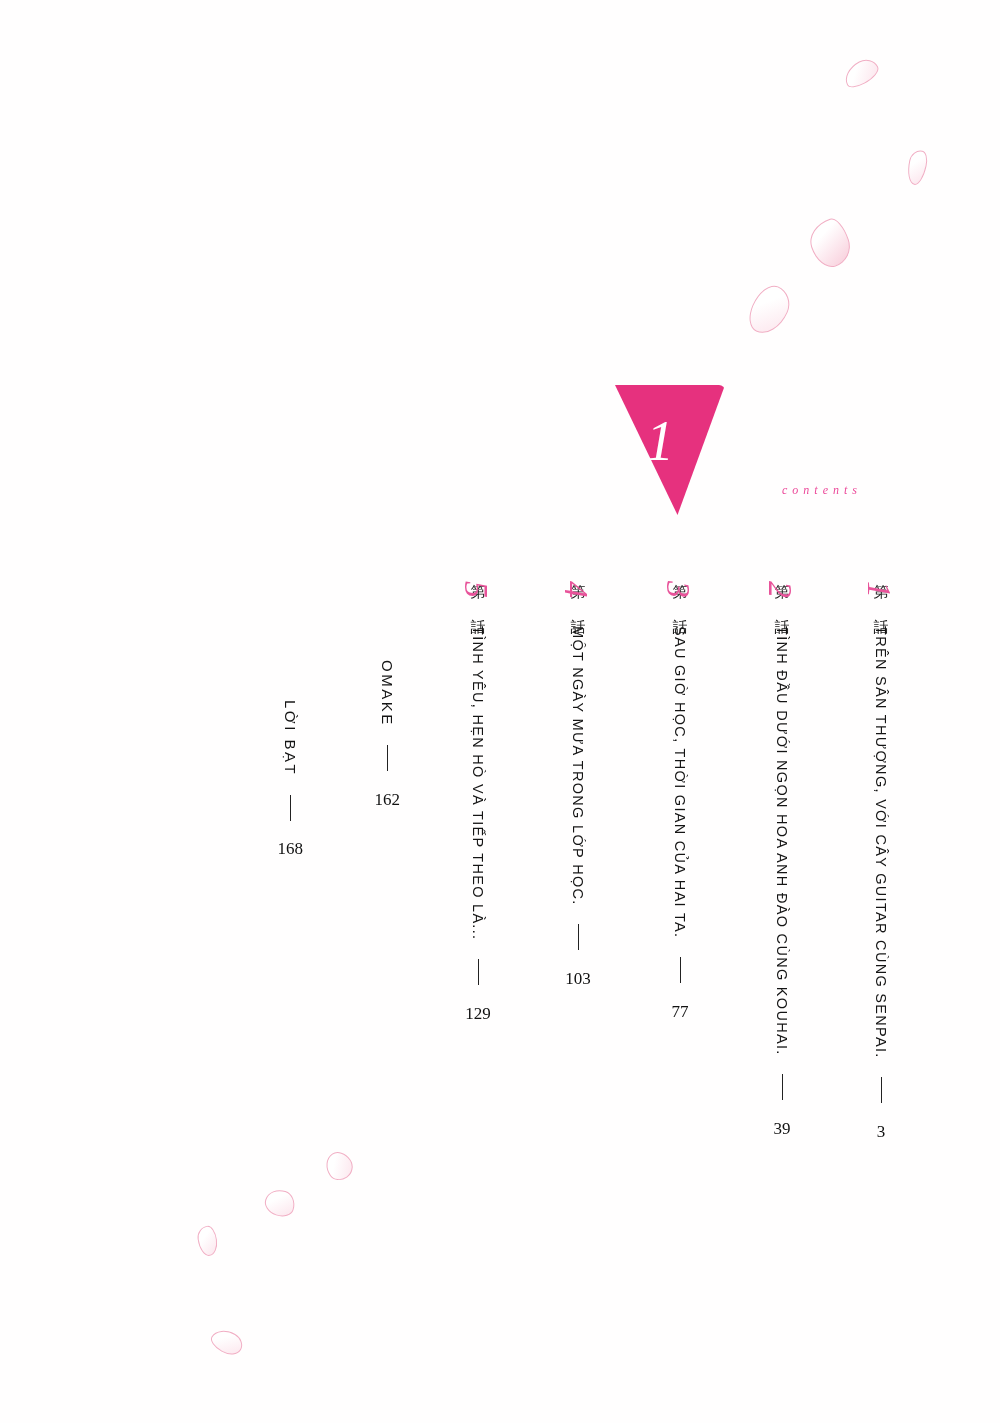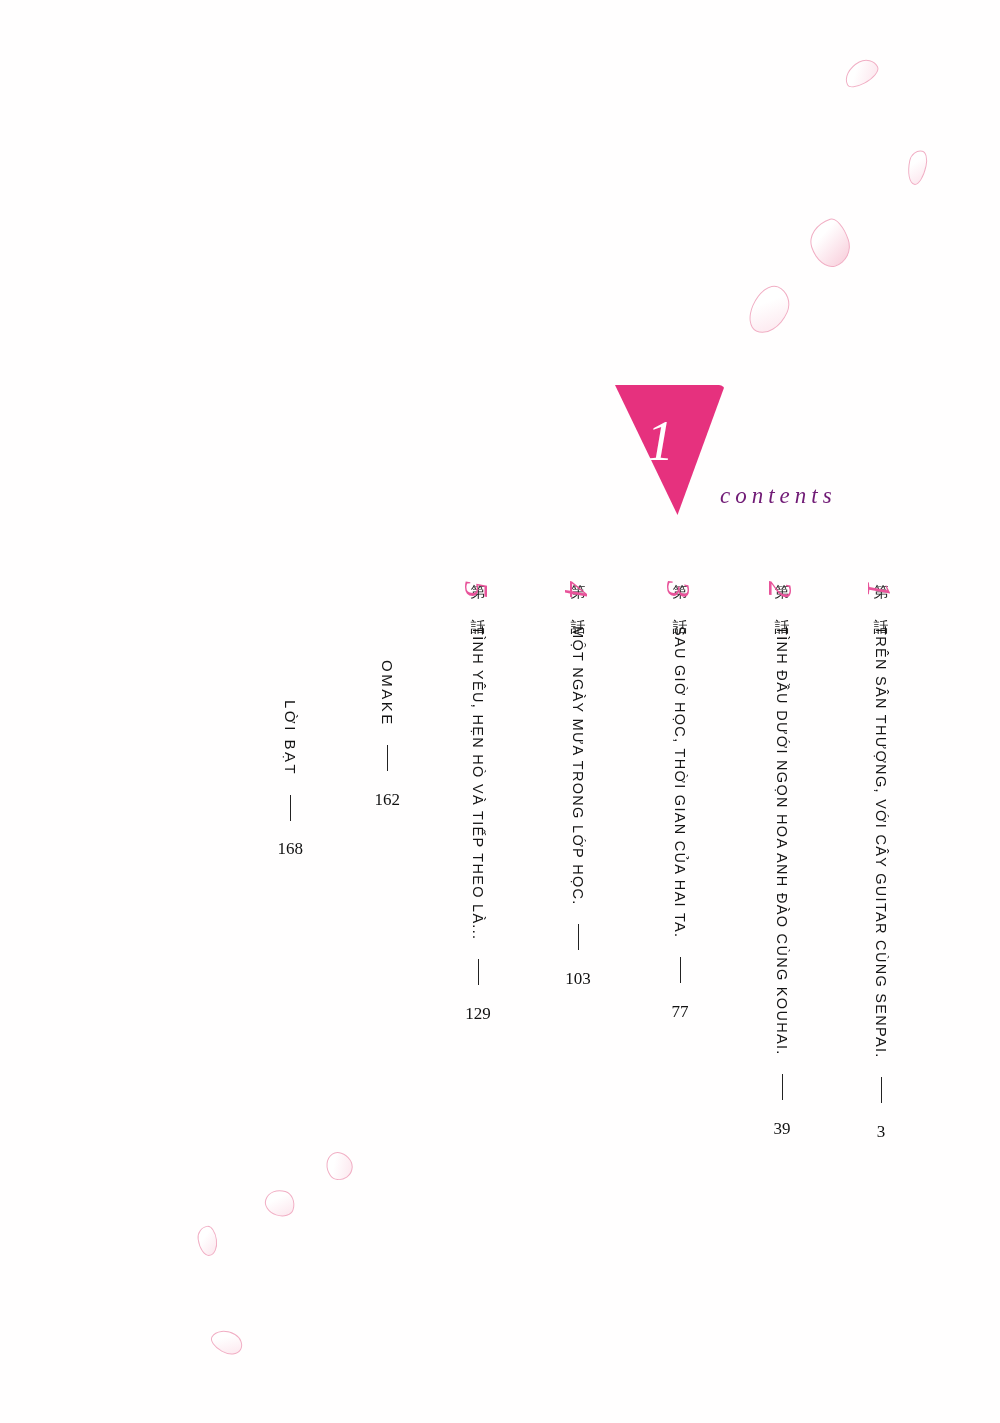--- a/index.html
+++ b/index.html
@@ -98,27 +98,27 @@
     left: 46px;
     top: 28px;
     font-family: "Liberation Serif", serif;
     font-style: italic;
     font-size: 56px;
     color: #ffffff;
     line-height: 1;
   }
   .contents-word {
     position: absolute;
-    left: 720px;
+    left: 782px;
     top: 483px;
     font-family: "Liberation Serif", serif;
     font-style: italic;
-    font-size: 23px;
+    font-size: 12px;
     letter-spacing: 5px;
-    color: #701a75;
+    color: #ec4899;
   }
 
   
   .toc {
     position: absolute;
     left: 0;
     top: 0;
     width: 1000px;
     height: 1423px;
   }

